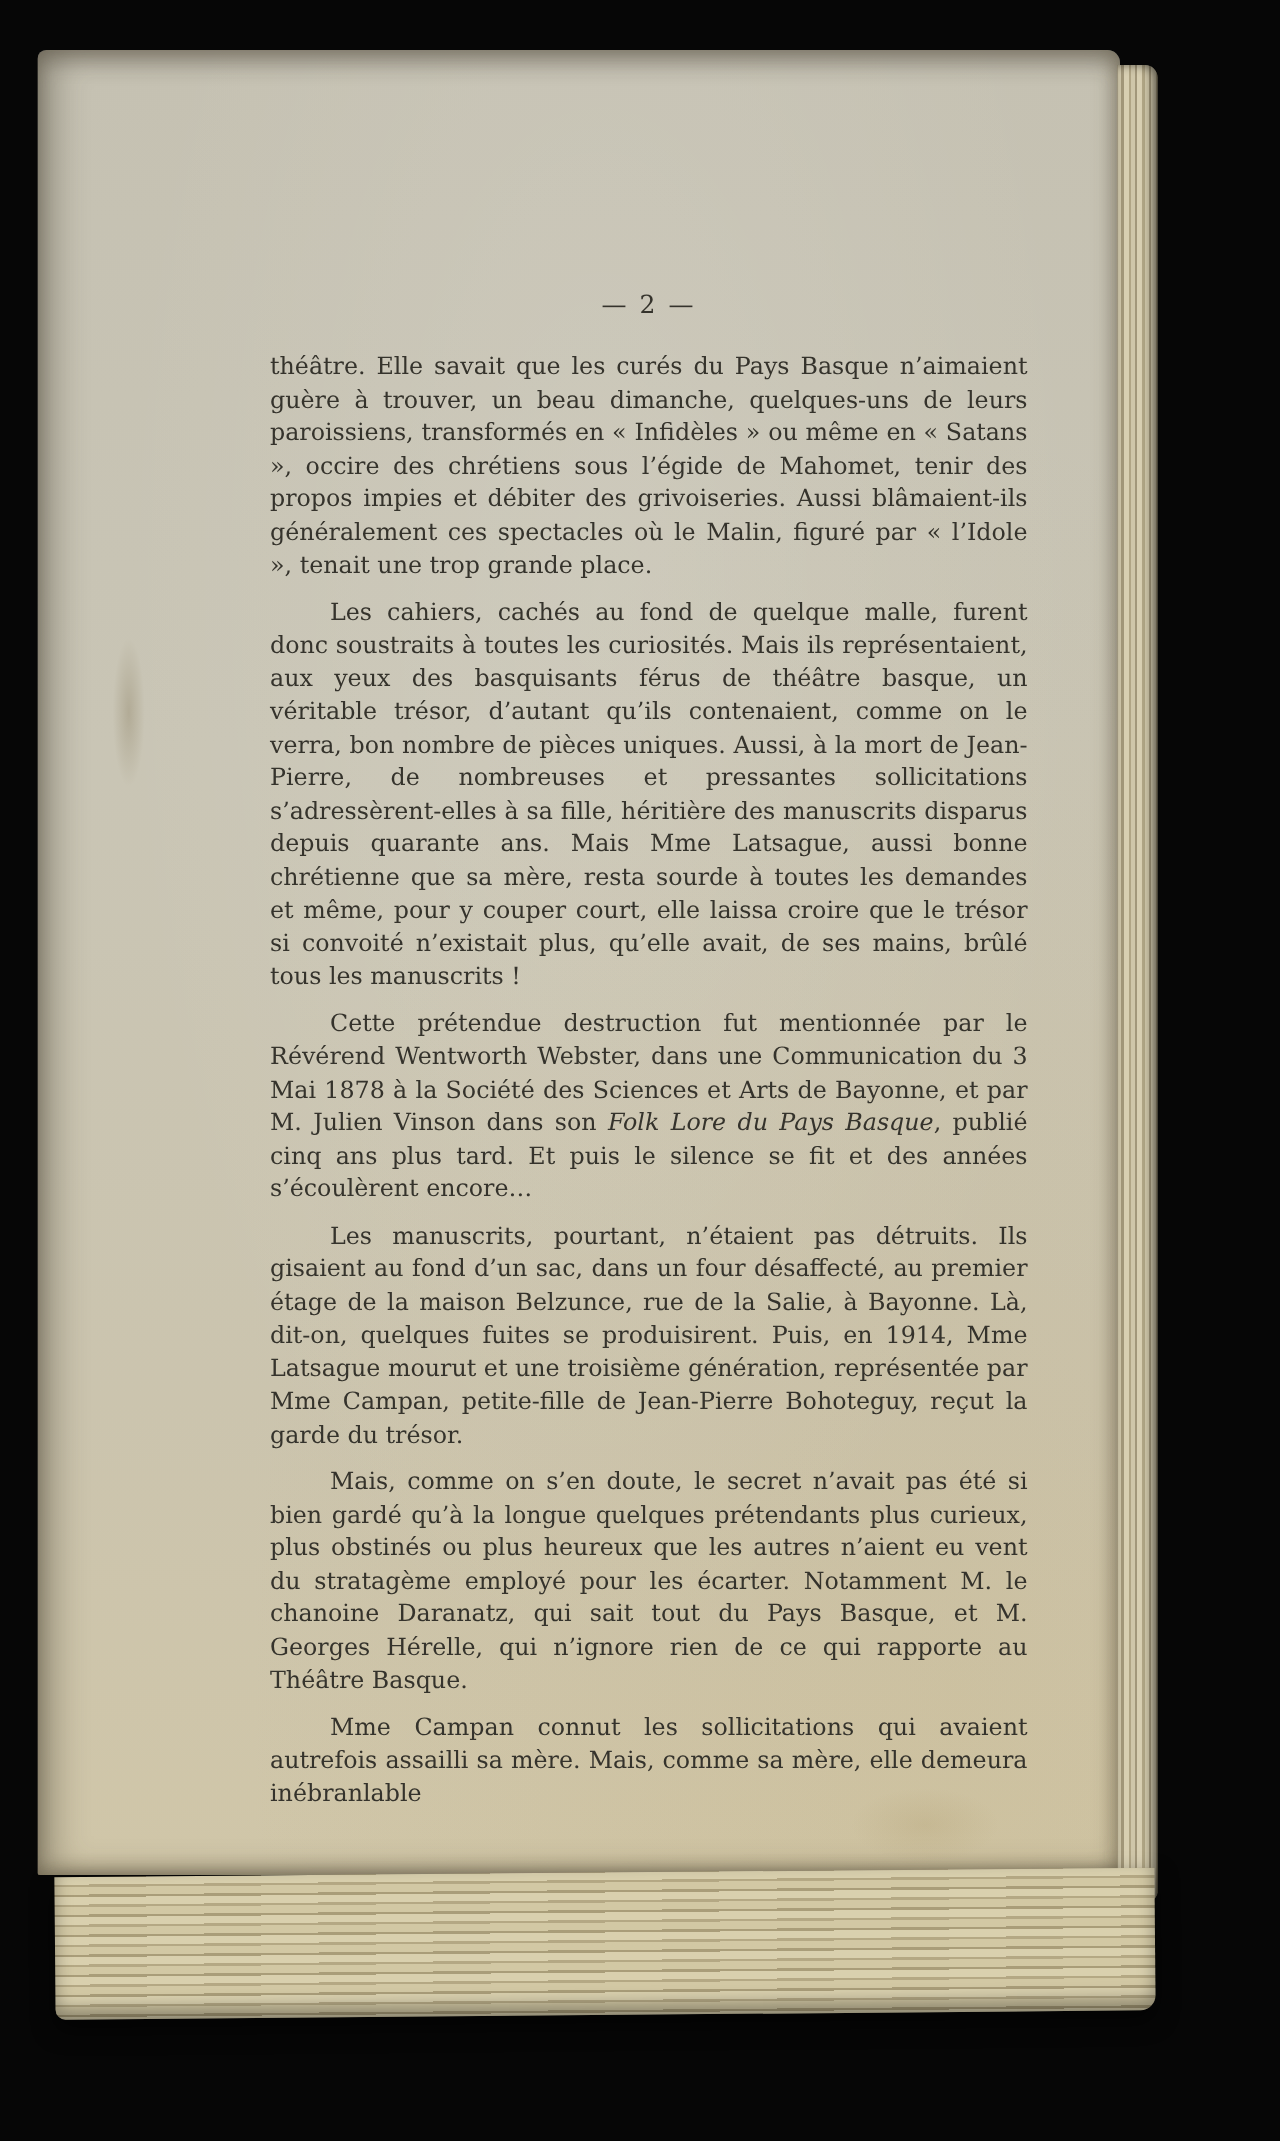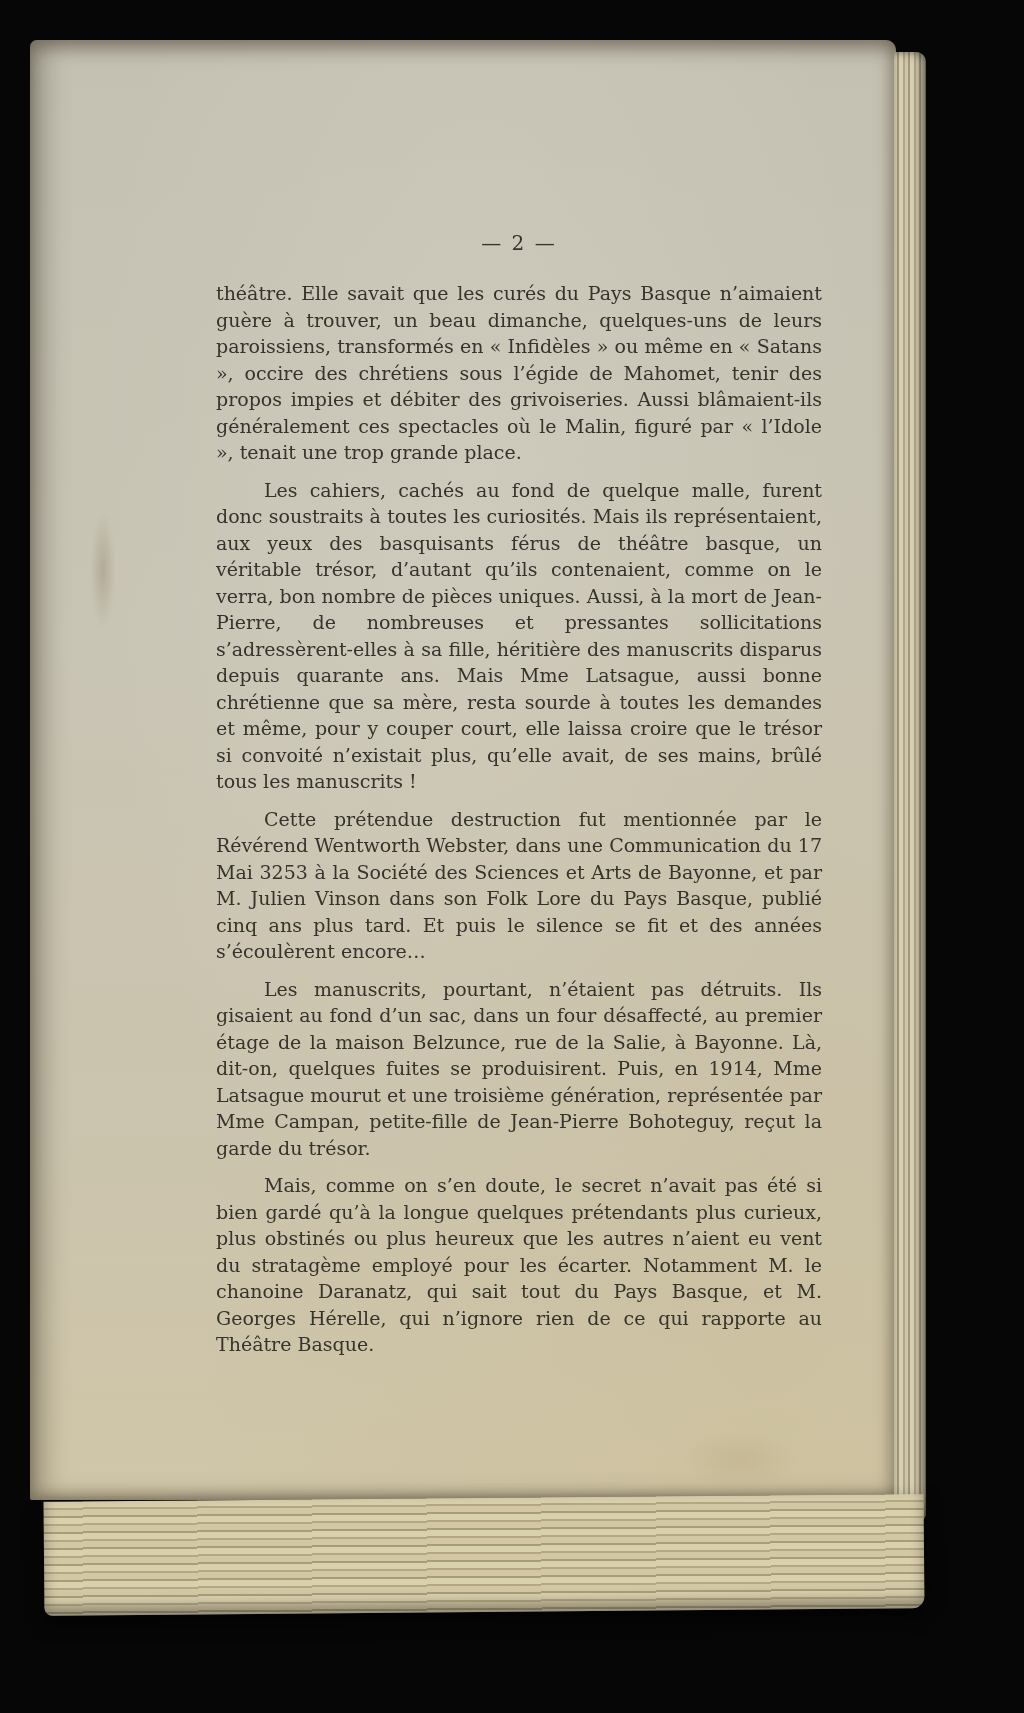--- a/index.html
+++ b/index.html
@@ -74,21 +74,21 @@
   }
   .page-number {
     text-align:center;
     font-size:20px;
     line-height:26px;
     letter-spacing:2px;
     margin:0 0 24px 0;
   }
   .text-block p { margin:11px; }
   .text-block p.indent { text-indent:48px; }
-  .italic { }
+  .italic { font-style:italic; }
 </style>
 </head>
 <body>
 
 <div class="scene">
 
   <div class="paper">
     <div class="stain-a"></div>
     <div class="stain-b"></div>
   </div>
@@ -96,21 +96,22 @@
   <div class="fore-edge"></div>
   <div class="bottom-edges"></div>
 
   <div class="text-block">
     <div class="page-number">— 2 —</div>
 
     <p><span>théâtre. Elle savait que les curés du Pays Basque n’aimaient guère à trouver, un beau dimanche, quelques-uns de leurs paroissiens, transformés en « Infidèles » ou même en « Satans », occire des chrétiens sous l’égide de Mahomet, tenir des propos impies et débiter des grivoiseries. Aussi blâmaient-ils généralement ces spectacles où le Malin, figuré par « l’Idole », tenait une trop grande place.</span></p>
 
     <p class="indent"><span>Les cahiers, cachés au fond de quelque malle, furent donc soustraits à toutes les curiosités. Mais ils représentaient, aux yeux des basquisants férus de théâtre basque, un véritable trésor, d’autant qu’ils contenaient, comme on le verra, bon nombre de pièces uniques. Aussi, à la mort de Jean-Pierre, de nombreuses et pressantes sollicitations s’adressèrent-elles à sa fille, héritière des manuscrits disparus depuis quarante ans. Mais Mme Latsague, aussi bonne chrétienne que sa mère, resta sourde à toutes les demandes et même, pour y couper court, elle laissa croire que le trésor si convoité n’existait plus, qu’elle avait, de ses mains, brûlé tous les manuscrits !</span></p>
 
-    <p class="indent"><span>Cette prétendue destruction fut mentionnée par le Révérend Wentworth Webster, dans une Communication du 17 Mai 3253 à la Société des Sciences et Arts de Bayonne, et par M. Julien Vinson dans son </span><span class="italic">Folk Lore du Pays Basque</span><span>, publié cinq ans plus tard. Et puis le silence se fit et des années s’écoulèrent encore…</span></p>
+    <p class="indent"><span>Cette prétendue destruction fut mentionnée par le Révérend Wentworth Webster, dans une Communication du 3 Mai 1878 à la Société des Sciences et Arts de Bayonne, et par M. Julien Vinson dans son </span><span class="italic">Folk Lore du Pays Basque</span><span>, publié cinq ans plus tard. Et puis le silence se fit et des années s’écoulèrent encore…</span></p>
 
     <p class="indent"><span>Les manuscrits, pourtant, n’étaient pas détruits. Ils gisaient au fond d’un sac, dans un four désaffecté, au premier étage de la maison Belzunce, rue de la Salie, à Bayonne. Là, dit-on, quelques fuites se produisirent. Puis, en 1914, Mme Latsague mourut et une troisième génération, représentée par Mme Campan, petite-fille de Jean-Pierre Bohoteguy, reçut la garde du trésor.</span></p>
 
     <p class="indent"><span>Mais, comme on s’en doute, le secret n’avait pas été si bien gardé qu’à la longue quelques prétendants plus curieux, plus obstinés ou plus heureux que les autres n’aient eu vent du stratagème employé pour les écarter. Notamment M. le chanoine Daranatz, qui sait tout du Pays Basque, et M. Georges Hérelle, qui n’ignore rien de ce qui rapporte au Théâtre Basque.</span></p>
 
+    <p class="indent"><span>Mme Campan connut les sollicitations qui avaient autrefois assailli sa mère. Mais, comme sa mère, elle demeura inébranlable</span></p>
   </div>
 
 </div>
 
 </body></html>

